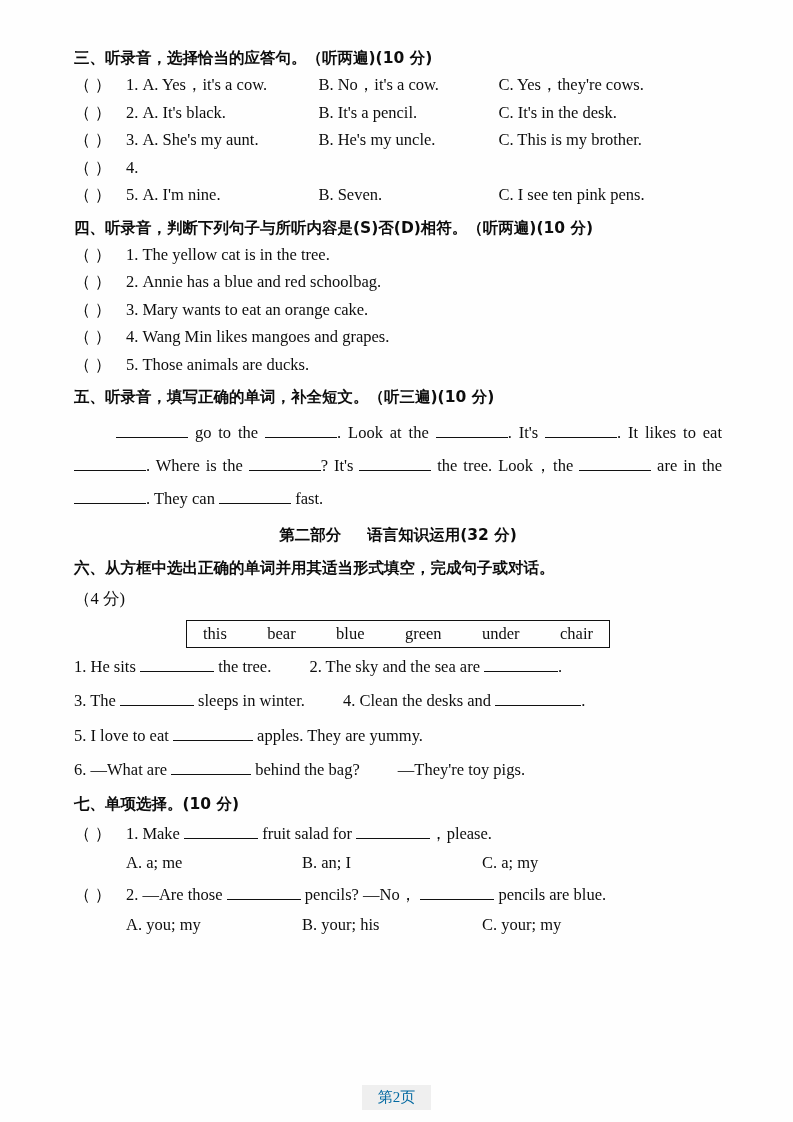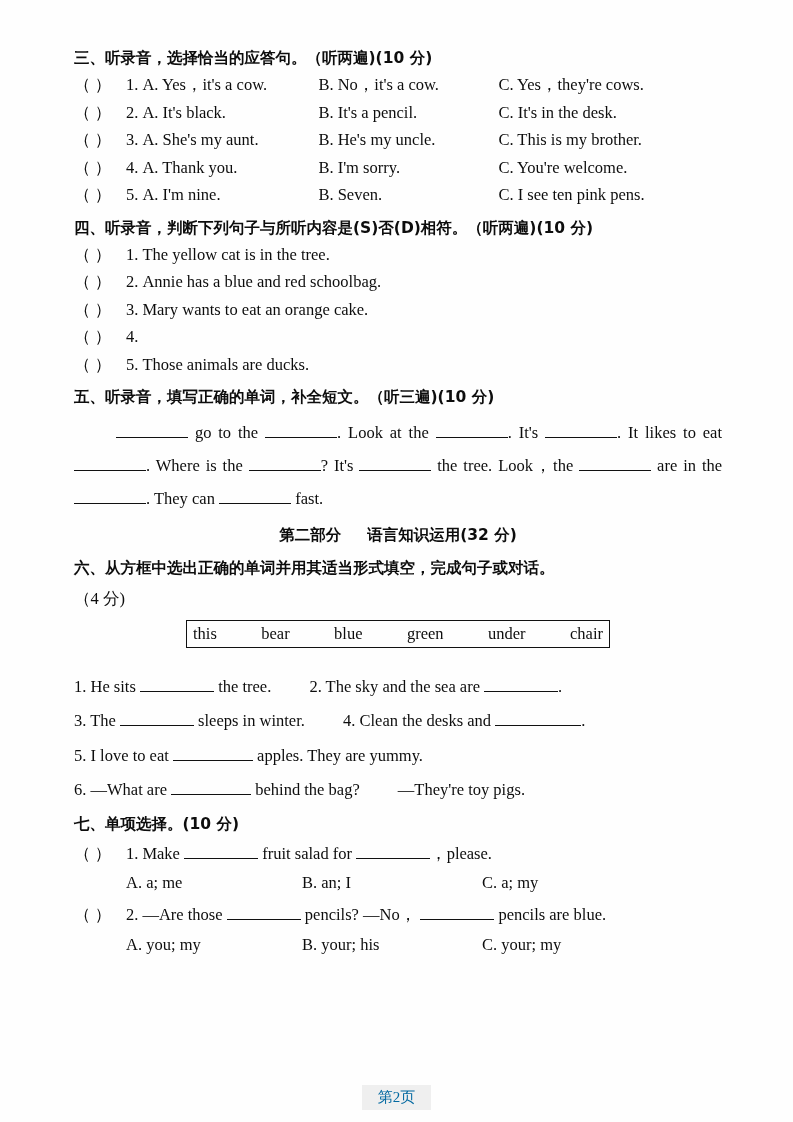--- a/index.html
+++ b/index.html
@@ -95,24 +95,24 @@
     margin: 10px 0 12px 0;
   }
   .part-title .sp { display:inline-block; width: 26px; }
 
   .subnote {
     font-size: 16.5px;
     margin: 0 0 10px 0;
   }
 
   .wordbox {
-    margin: 6px auto 28px auto;
+    margin: 6px auto 8px auto;
     width: 424px;
     border: 1.2px solid #111;
-    padding: 3px 6px;
+    padding: 3px 16px;
     font-size: 16.5px;
     display: flex;
     justify-content: space-between;
     box-sizing: border-box;
   }
   .wordbox span { display:inline-block; }
 
   .fill-row {
     font-size: 16.5px;
     line-height: 1.0;
@@ -198,25 +198,20 @@
       <span class="opts3">
         <span class="opt">A. She's my aunt.</span>
         <span class="opt">B. He's my uncle.</span>
         <span class="opt">C. This is my brother.</span>
       </span>
     </div>
 
     <div class="q-row">
       <span class="paren">（    ）</span>
       <span class="qnum">4.</span>
-      <span class="opts3">
-        <span class="opt">A. Thank you.</span>
-        <span class="opt">B. I'm sorry.</span>
-        <span class="opt">C. You're welcome.</span>
-      </span>
     </div>
 
     <div class="q-row">
       <span class="paren">（    ）</span>
       <span class="qnum">5.</span>
       <span class="opts3">
         <span class="opt">A. I'm nine.</span>
         <span class="opt">B. Seven.</span>
         <span class="opt">C. I see ten pink pens.</span>
       </span>
@@ -235,20 +230,21 @@
       <span class="statement">Annie has a blue and red schoolbag.</span>
     </div>
     <div class="q-row">
       <span class="paren">（    ）</span>
       <span class="qnum">3.</span>
       <span class="statement">Mary wants to eat an orange cake.</span>
     </div>
     <div class="q-row">
       <span class="paren">（    ）</span>
       <span class="qnum">4.</span>
+      <span class="statement">Wang Min likes mangoes and grapes.</span>
     </div>
     <div class="q-row">
       <span class="paren">（    ）</span>
       <span class="qnum">5.</span>
       <span class="statement">Those animals are ducks.</span>
     </div>
 
     <div class="section-head mt14">五、听录音，填写正确的单词，补全短文。（听三遍)(10 分)</div>
 
     <div class="cloze">

